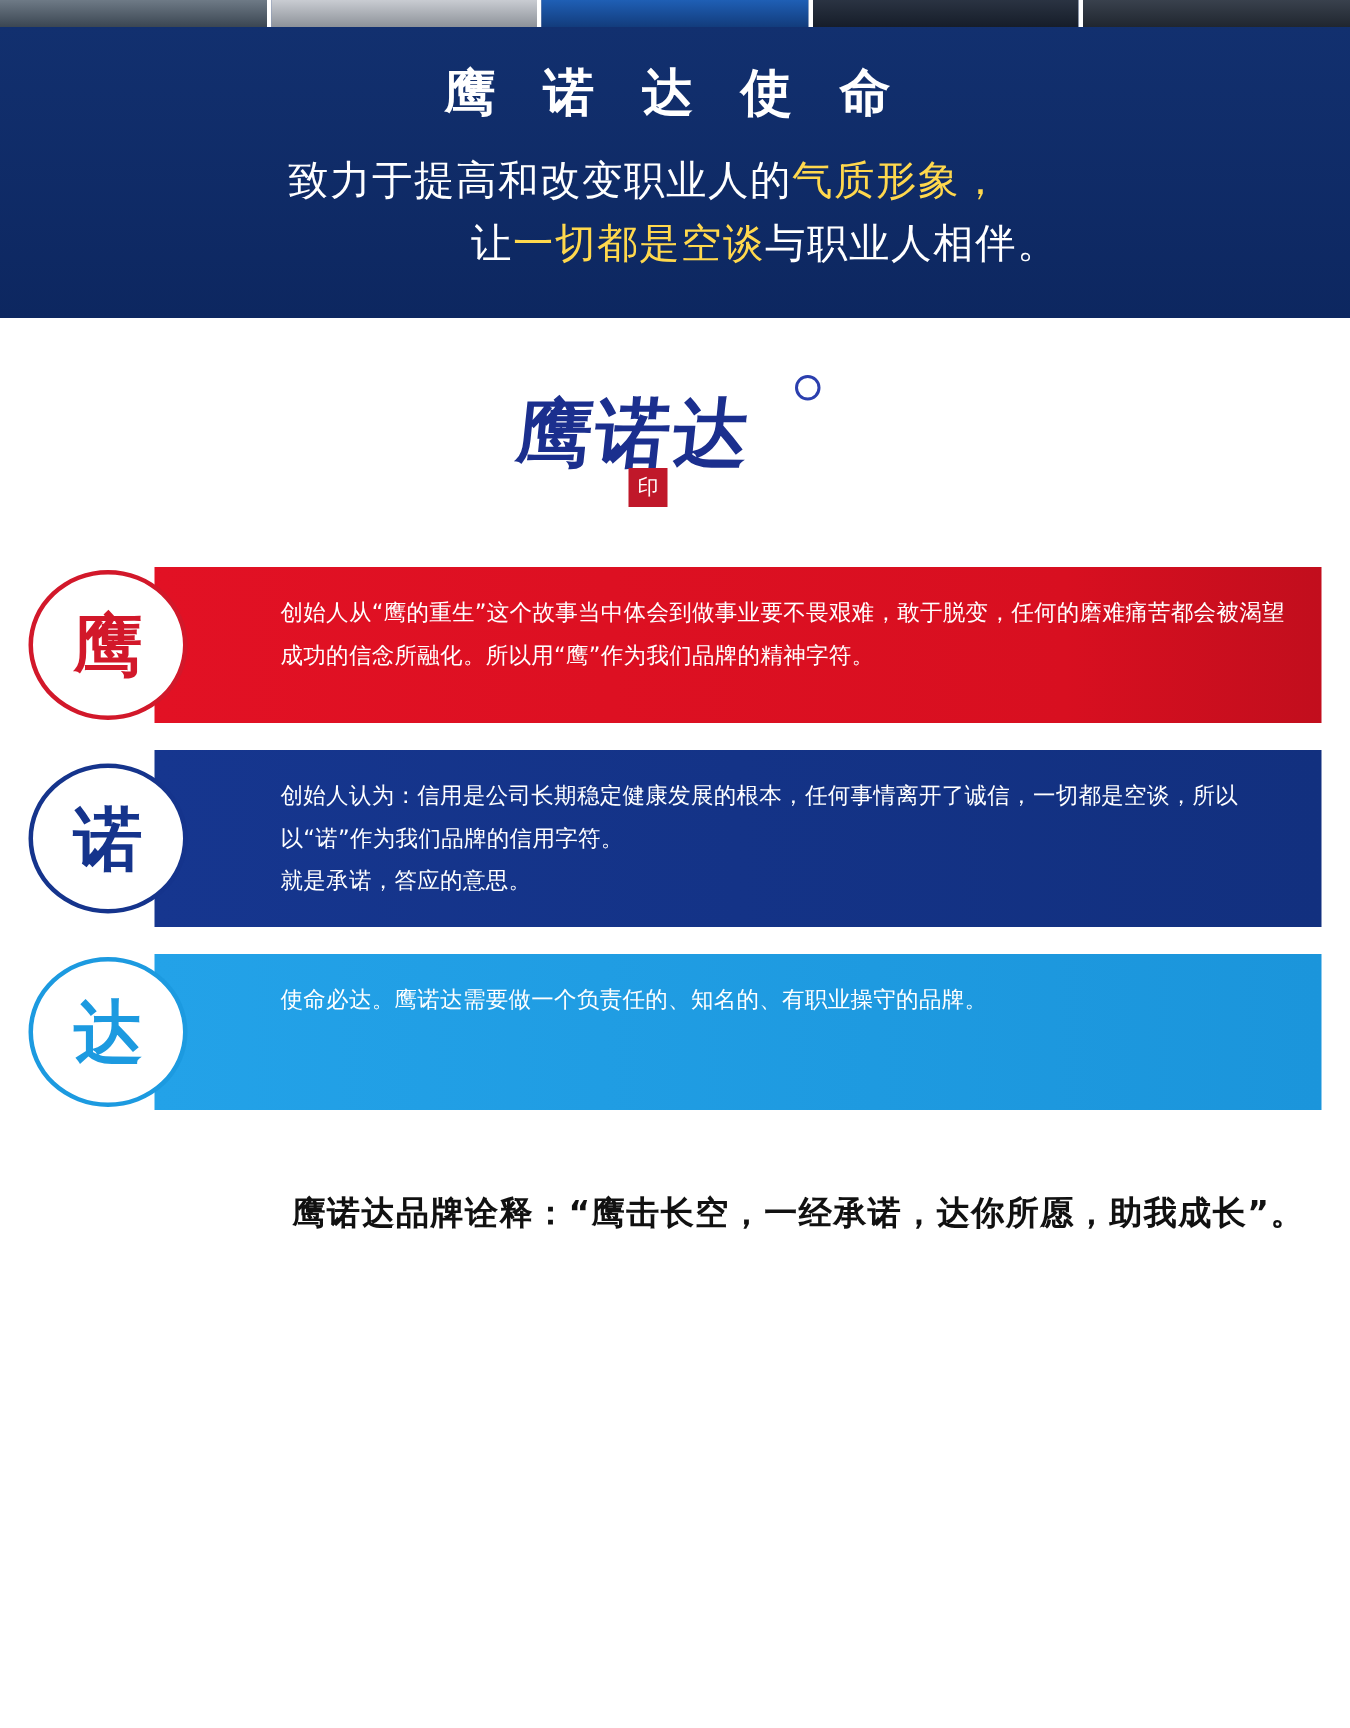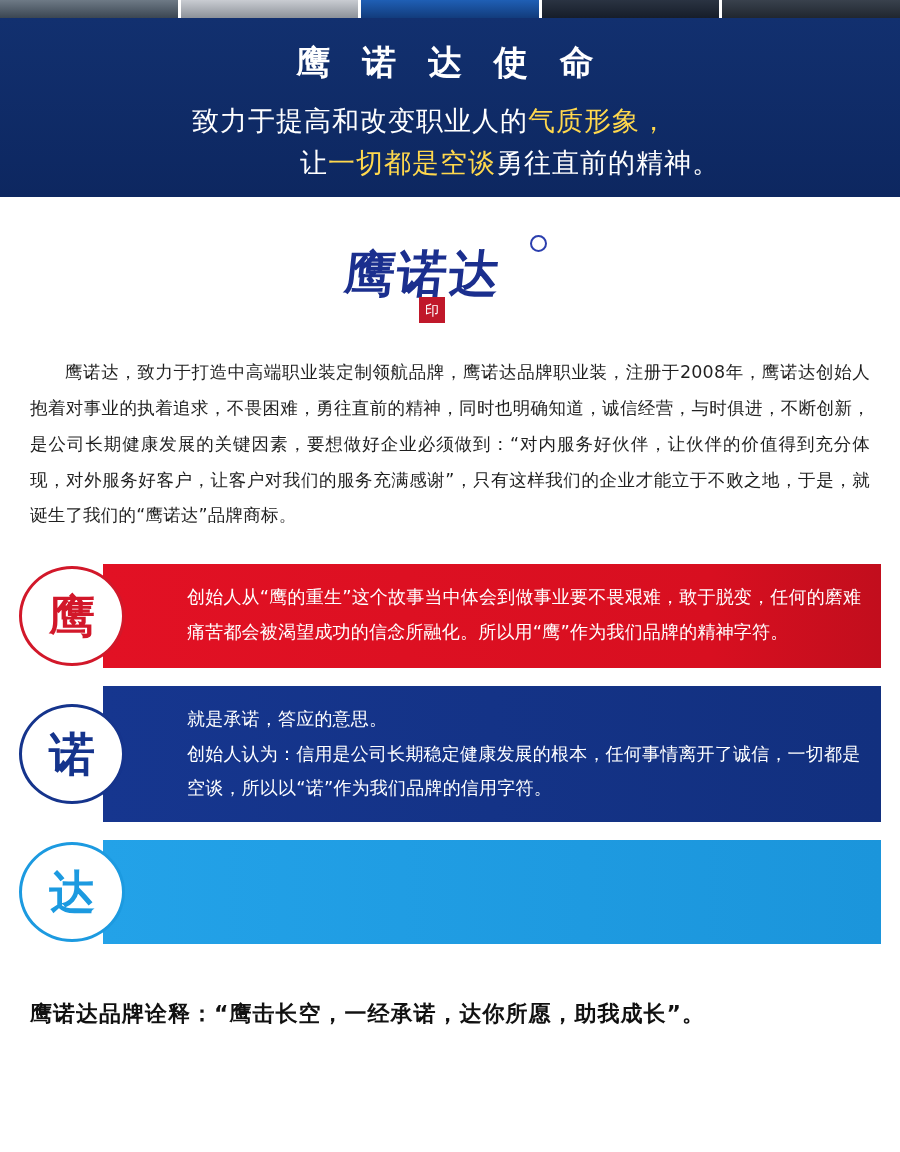--- a/index.html
+++ b/index.html
@@ -40,21 +40,21 @@
   .pc2 { background: linear-gradient(180deg, #c9ccd2 0%, #8d9299 100%); }
   .pc3 { background: linear-gradient(180deg, #1f5fb5 0%, #123c7c 100%); }
   .pc4 { background: linear-gradient(180deg, #2a3342 0%, #161d29 100%); }
   .pc5 { background: linear-gradient(180deg, #39414d 0%, #20262f 100%); }
 
   
   .mission {
     width: 900px;
     background: #102e6b;
     background: linear-gradient(180deg, #12306f 0%, #0d2760 100%);
-    padding: 18px 0 13px 0;
+    padding: 18px 0 28px 0;
     box-sizing: border-box;
     text-align: center;
     color: #ffffff;
   }
   .mission-title {
     font-size: 34px;
     font-weight: bold;
     letter-spacing: 10px;
     line-height: 1.3;
     margin: 4px 0 16px 0;
@@ -167,21 +167,21 @@
     font-family: "DejaVu Serif", "Liberation Serif", serif;
     font-size: 46px;
     font-weight: bold;
     line-height: 1;
   }
   .row-body {
     margin-left: 84px;
     flex: 1 1 auto;
     padding: 16px 18px 16px 84px;
     color: #ffffff;
-    font-size: 18px;
+    font-size: 15px;
     line-height: 1.92;
     box-sizing: border-box;
     letter-spacing: 0.2px;
   }
   .row-body p { margin: 0; }
 
   
   .row-red .row-badge { border: 3px solid #d2182a; }
   .row-red .row-badge span { color: #d2182a; }
   .row-red .row-body {
@@ -200,21 +200,21 @@
   .row-blue .row-badge span { color: #1c9ae0; }
   .row-blue .row-body {
     background: #22a0e6;
     background: linear-gradient(90deg, #23a2e8 0%, #1b95db 100%);
   }
 
   
   .slogan {
     width: 840px;
     margin: 52px auto 0 auto;
-    text-align: left;
+    text-align: right;
     font-size: 22px;
     font-weight: bold;
     color: #111111;
     letter-spacing: 1px;
     line-height: 1.6;
   }
   .tail-space { height: 80px; }
 </style>
 </head>
 <body>
@@ -228,60 +228,60 @@
     <div class="photo-cell pc4"></div>
     <div class="photo-cell pc5"></div>
   </div>
 
   <div class="mission">
     <div class="mission-title">鹰 诺 达 使 命</div>
     <div class="mission-line l1">
       <span>致力于提高和改变职业人的</span><span class="hl">气质形象，</span>
     </div>
     <div class="mission-line l2">
-      <span>让</span><span class="hl">一切都是空谈</span><span>勇往直前的精神。</span>
+      <span>让</span><span class="hl">一切都是空谈</span><span>与职业人相伴。</span>
     </div>
   </div>
 
   <div class="logo-wrap">
     <div class="logo">
       <div class="logo-word">鹰诺达</div>
       <div class="logo-circle"></div>
       <div class="logo-seal">印</div>
     </div>
   </div>
 
-  <div class="intro">鹰诺达，致力于打造中高端职业装定制领航品牌，鹰诺达品牌职业装，注册于2008年，鹰诺达创始人抱着对事业的执着追求，不畏困难，勇往直前的精神，同时也明确知道，诚信经营，与时俱进，不断创新，是公司长期健康发展的关键因素，要想做好企业必须做到：“对内服务好伙伴，让伙伴的价值得到充分体现，对外服务好客户，让客户对我们的服务充满感谢”，只有这样我们的企业才能立于不败之地，于是，就诞生了我们的“鹰诺达”品牌商标。</div>
 
   <div class="rows">
 
     <div class="row row-red">
       <div class="row-badge">
         <span>鹰</span>
       </div>
       <div class="row-body">
         <p>创始人从“鹰的重生”这个故事当中体会到做事业要不畏艰难，敢于脱变，任何的磨难痛苦都会被渴望成功的信念所融化。所以用“鹰”作为我们品牌的精神字符。</p>
       </div>
     </div>
 
     <div class="row row-navy">
       <div class="row-badge">
         <span>诺</span>
       </div>
       <div class="row-body">
+        <p>创始人认为：信用是公司长期稳定健康发展的根本，任何事情离开了诚信，一切都是空谈，所以以“诺”作为我们品牌的信用字符。</p>
         <p>就是承诺，答应的意思。</p>
-        <p>创始人认为：信用是公司长期稳定健康发展的根本，任何事情离开了诚信，一切都是空谈，所以以“诺”作为我们品牌的信用字符。</p>
       </div>
     </div>
 
     <div class="row row-blue">
       <div class="row-badge">
         <span>达</span>
       </div>
       <div class="row-body">
+        <p>使命必达。鹰诺达需要做一个负责任的、知名的、有职业操守的品牌。</p>
       </div>
     </div>
 
   </div>
 
   <div class="slogan">鹰诺达品牌诠释：“鹰击长空，一经承诺，达你所愿，助我成长”。</div>
 
   <div class="tail-space"></div>
 </div>
 

